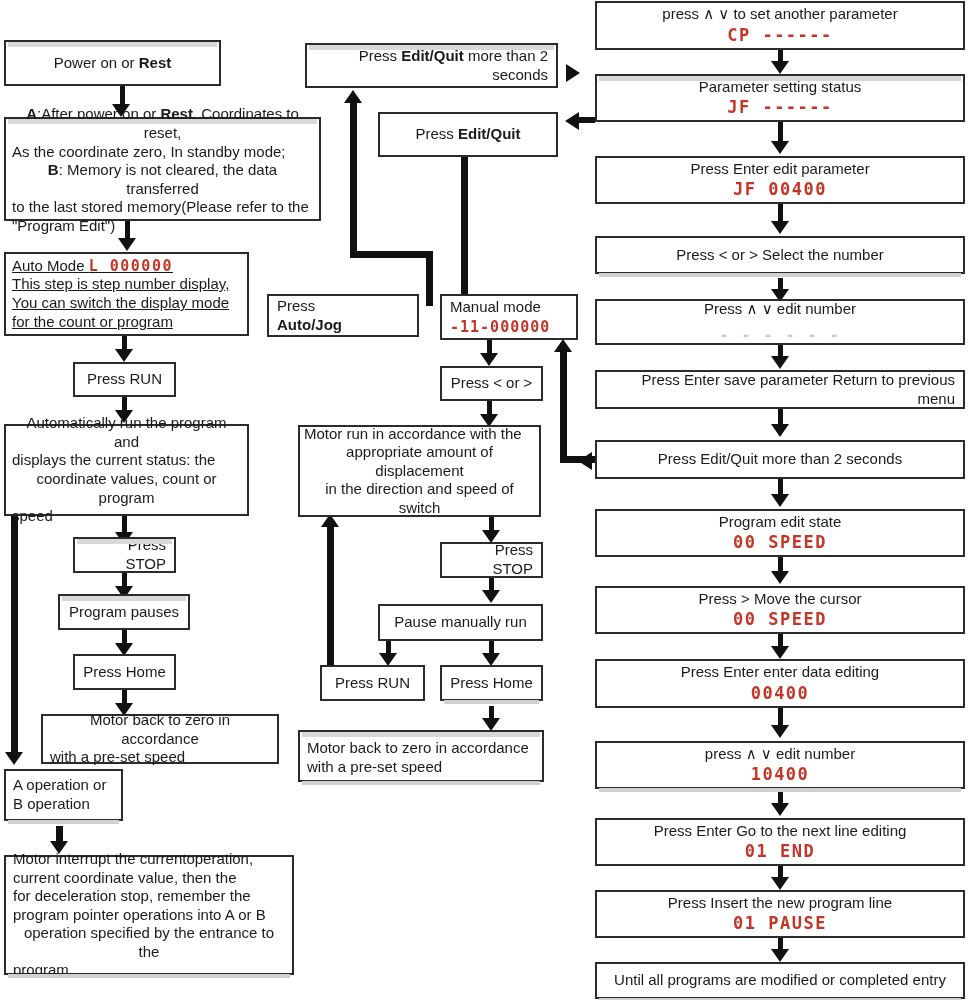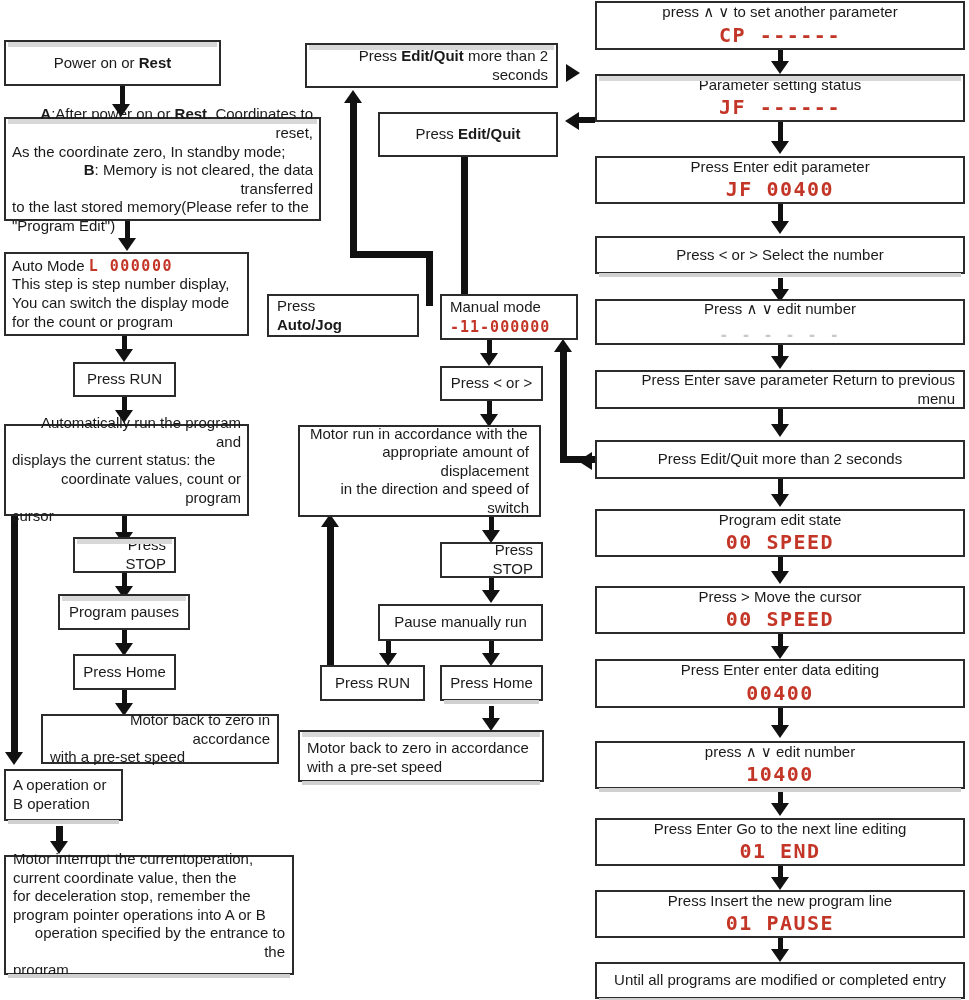--- a/index.html
+++ b/index.html
@@ -23,36 +23,36 @@
     color:#1a1a1a;
     font-size:15px;
     line-height:1.24;
     padding:5px 8px;
     display:flex;
     flex-direction:column;
     justify-content:center;
     z-index:3;
   }
   .box.ctr{align-items:center;text-align:right;}
-  .box.left{align-items:flex-start;text-align:right;}
+  .box.left{align-items:flex-start;text-align:center;}
   
   .box.shadeTop::before{
     content:"";position:absolute;left:2px;right:2px;top:0px;height:5px;
     background:#d8d8d8;
   }
   .box.shadeBot::after{
     content:"";position:absolute;left:2px;right:2px;bottom:-5px;height:4px;
     background:#d0d0d0;
   }
   .bld{font-weight:bold;}
   
   .seg{
     color:#c0392b;
     font-family:"DejaVu Sans Mono","Liberation Mono",monospace;
-    font-size:20px;
+    font-size:17px;
     letter-spacing:1.5px;
     font-weight:bold;
     margin-top:1px;
     filter:contrast(1.05);
   }
   .seg.small{font-size:15px;letter-spacing:1px;}
   .seg.inline{display:inline;margin-top:0;font-size:15px;}
   .segghost{
     color:#c9c9c9;
     font-family:"DejaVu Sans Mono","Liberation Mono",monospace;
@@ -107,42 +107,42 @@
     <div><span class="bld">A</span><span>:After power on or </span><span class="bld">Rest</span><span>, Coordinates to reset,</span></div>
     <div>As the coordinate zero, In standby mode;</div>
     <div><span class="bld">B</span><span>: Memory is not cleared, the data transferred</span></div>
     <div>to the last stored memory(Please refer to the</div>
     <div>"Program Edit")</div>
   </div>
 
   <div class="ln" style="left:125px;top:221px;width:5px;height:19px;"></div>
   <div class="arrowD" style="left:118px;top:238px;"></div>
 
-  <div class="box left" style="left:4px;top:252px;width:245px;height:84px;padding:7px 6px;">
+  <div class="box left" style="left:4px;top:252px;width:245px;height:84px;padding:7px 6px;text-decoration:underline;">
     <div><span>Auto Mode </span><span class="seg inline">L 000000</span></div>
     <div>This step is step number display,</div>
     <div>You can switch the display mode</div>
     <div>for the count or program</div>
   </div>
 
   <div class="ln" style="left:122px;top:336px;width:5px;height:15px;"></div>
   <div class="arrowD" style="left:115px;top:349px;"></div>
 
   <div class="box ctr" style="left:73px;top:362px;width:103px;height:35px;">
     <div>Press RUN</div>
   </div>
 
   <div class="ln" style="left:122px;top:397px;width:5px;height:15px;"></div>
   <div class="arrowD" style="left:115px;top:410px;"></div>
 
   <div class="box left" style="left:4px;top:424px;width:245px;height:92px;padding:6px;">
     <div>Automatically run the program and</div>
     <div>displays the current status: the</div>
     <div>coordinate values, count or program</div>
-    <div>cursor</div>
+    <div>speed</div>
   </div>
 
   <div class="ln" style="left:11px;top:516px;width:7px;height:238px;"></div>
   <div class="arrowD" style="left:5px;top:752px;"></div>
 
   <div class="ln" style="left:122px;top:516px;width:5px;height:18px;"></div>
   <div class="arrowD" style="left:115px;top:532px;"></div>
 
   <div class="box ctr shadeTop" style="left:73px;top:537px;width:103px;height:36px;">
     <div>Press STOP</div>
@@ -221,21 +221,21 @@
   <div class="ln" style="left:487px;top:340px;width:5px;height:16px;"></div>
   <div class="arrowD" style="left:480px;top:353px;"></div>
 
   <div class="box ctr" style="left:440px;top:366px;width:103px;height:35px;">
     <div>Press &lt; or &gt;</div>
   </div>
 
   <div class="ln" style="left:487px;top:401px;width:5px;height:16px;"></div>
   <div class="arrowD" style="left:480px;top:414px;"></div>
 
-  <div class="box left" style="left:298px;top:425px;width:243px;height:92px;padding:10px;">
+  <div class="box left" style="left:298px;top:425px;width:243px;height:92px;padding:4px;">
     <div>Motor run in accordance with the</div>
     <div>appropriate amount of displacement</div>
     <div>in the direction and speed of switch</div>
   </div>
 
   <div class="ln" style="left:327px;top:526px;width:7px;height:140px;"></div>
   <div class="arrowU" style="left:321px;top:514px;"></div>
 
   <div class="ln" style="left:489px;top:517px;width:5px;height:15px;"></div>
   <div class="arrowD" style="left:482px;top:530px;"></div>

